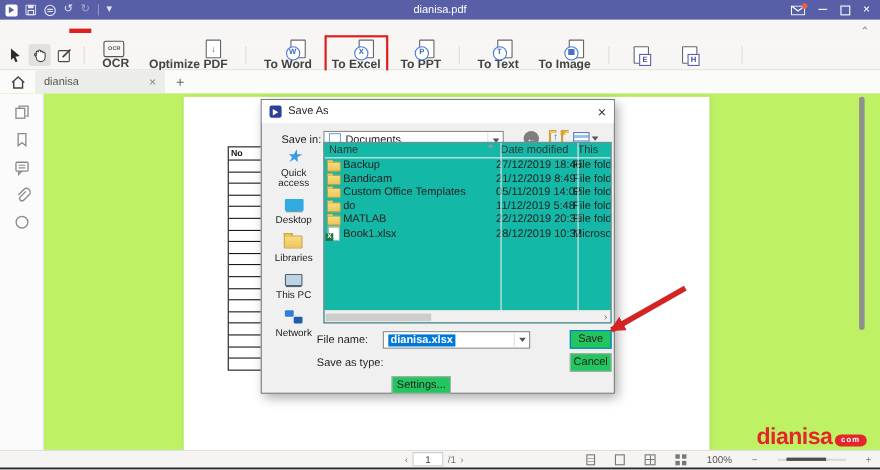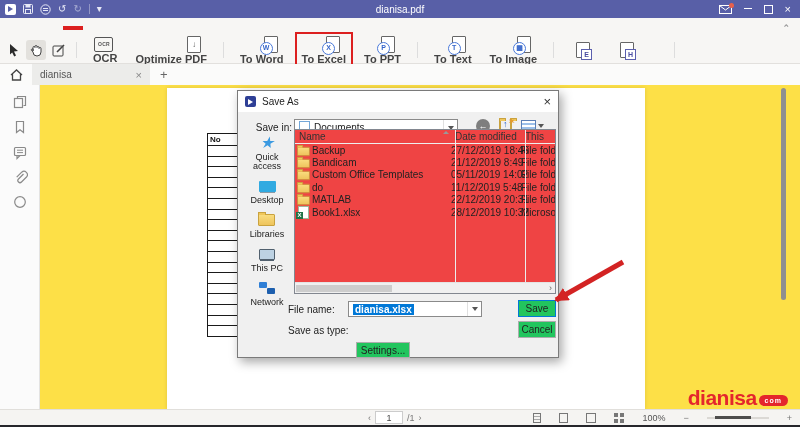--- a/index.html
+++ b/index.html
@@ -40,21 +40,21 @@
   .pic2 .lt{position:absolute;right:-3px;bottom:-3px;background:#fff;border:1px solid #5b5fae;color:#474ba0;font-size:7px;width:9px;height:9px;line-height:9px;text-align:center;font-weight:700;}
   .tb-spacer{flex:1;}
   
   .tabbar{position:absolute;left:0;top:64px;right:0;height:21px;background:#fbfbfa;border-bottom:1px solid #e0e0e0;display:flex;align-items:center;}
   .home-ic{margin:0 9px 0 10px;}
   .tab{width:118px;height:100%;background:#ececea;display:flex;align-items:center;font-size:10px;color:#555;padding:0 8px;box-sizing:border-box;}
   .tab-label{flex:1;}
   .tab-close{color:#888;font-size:11px;}
   .tab-new{margin-left:10px;color:#666;font-size:13px;}
   
-  .content{position:absolute;left:0;top:85px;right:0;bottom:17px;background:#fde047;}
+  .content{position:absolute;left:0;top:85px;right:0;bottom:17px;background:#bef264;}
   .sidebar{position:absolute;left:0;top:0;bottom:0;width:40px;background:#fbfbfb;border-right:1px solid #e3e3e3;display:flex;flex-direction:column;align-items:center;padding-top:9px;gap:9px;box-sizing:border-box;}
   .page{position:absolute;left:167px;top:3px;width:478px;bottom:0;background:#fff;box-shadow:0 0 4px rgba(0,0,0,.12);}
   .doc-table{position:absolute;left:40px;top:45px;width:30px;border:1px solid #1a1a1a;background:#fff;}
   .doc-header{height:11px;border-bottom:1px solid #1a1a1a;font-size:8px;font-weight:700;line-height:11px;padding-left:2px;color:#111;}
   .doc-row{height:9.6px;border-bottom:1px solid #1a1a1a;}
   .doc-row:last-child{border-bottom:none;}
   .vscroll{position:absolute;right:14px;top:3px;width:5px;height:212px;background:#8f8f8f;border-radius:3px;}
   .logo{position:absolute;right:12px;bottom:2px;display:flex;align-items:flex-end;}
   .logo-text{font-size:21px;font-weight:700;color:#e4262c;letter-spacing:-.5px;line-height:20px;}
   .logo-badge{background:#e4262c;color:#fff;font-size:7px;font-weight:700;border-radius:7px;padding:2px 6px;margin-left:2px;margin-bottom:2px;letter-spacing:1px;}
@@ -85,21 +85,21 @@
   .pl-ic.star{color:#3b9ae1;font-size:16px;line-height:16px;}
   .pl-ic.desktop i{display:block;width:17px;height:11px;background:#31aae1;border-radius:1px;box-shadow:0 2px 0 -1px #8a9aa6;}
   .pl-ic.libraries i{display:block;position:relative;width:15px;height:10px;background:linear-gradient(180deg,#f9dc7f,#eec45c);border:1px solid #c9a23e;border-radius:1px;}
   .pl-ic.libraries i::before{content:"";position:absolute;top:-3px;left:-1px;width:6px;height:2px;background:#f0c75b;border:1px solid #c9a23e;border-bottom:none;}
   .pl-ic.pc i{display:block;width:14px;height:9px;border:1px solid #51606e;background:#bdd2e3;border-radius:1px;box-shadow:0 2px 0 -1px #51606e;}
   .pl-ic.network i{display:block;position:relative;width:16px;height:12px;}
   .pl-ic.network i::before,.pl-ic.network i::after{content:"";position:absolute;width:8px;height:6px;background:#2f7fd6;border-radius:1px;}
   .pl-ic.network i::before{left:0;top:0;}
   .pl-ic.network i::after{right:0;bottom:0;background:#1d5fae;}
   
-  .flist{position:absolute;left:56px;top:38px;width:262px;height:165px;background:#ef4444;border:1px solid #828790;box-sizing:border-box;overflow:hidden;}
+  .flist{position:absolute;left:56px;top:38px;width:262px;height:165px;background:#14b8a6;border:1px solid #828790;box-sizing:border-box;overflow:hidden;}
   .fl-head{display:flex;height:13px;align-items:center;border-bottom:1px solid #eee;color:#333;position:relative;}
   .fl-head .c1{width:156px;padding-left:4px;}
   .fl-head .c2{width:70px;}
   .fl-head .c3{flex:1;}
   .sort-caret{position:absolute;left:148px;top:1px;width:0;height:0;border-left:3px solid transparent;border-right:3px solid transparent;border-bottom:3px solid #999;}
   .col-line{position:absolute;top:0;bottom:10px;width:1px;background:#ececec;}
   .frow{display:flex;align-items:center;height:12.4px;color:#222;}
   .frow .fic{width:17px;display:flex;justify-content:center;}
   .frow .c1{width:139px;white-space:nowrap;overflow:hidden;}
   .frow .c2{width:70px;white-space:nowrap;}

